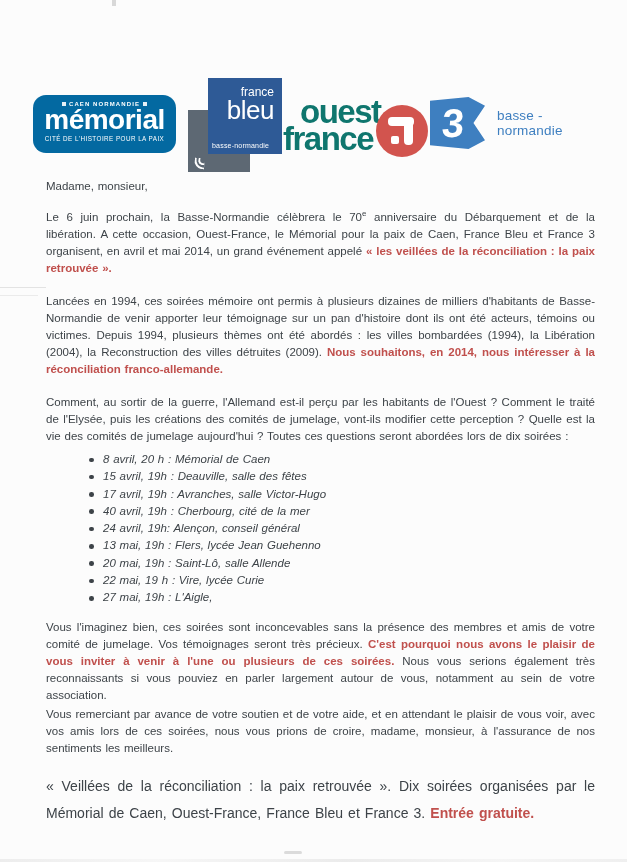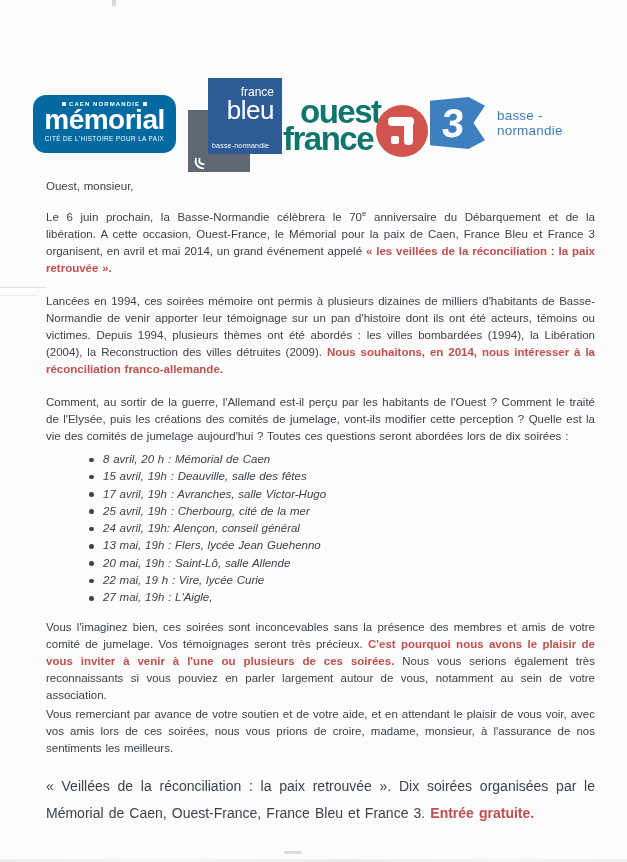--- a/index.html
+++ b/index.html
@@ -123,33 +123,33 @@
     <div class="f3-mark">
       <span class="f3-digit">3</span>
     </div>
     <div class="f3-text">
       <div>basse -</div>
       <div>normandie</div>
     </div>
   </div>
 
   <div class="letter">
-    <p class="salutation">Ouest, monsieur,</p>
+    <p class="salutation">Madame, monsieur,</p>
 
     <p><span>Le 6 juin prochain, la Basse-Normandie célèbrera le 70</span><sup>e</sup><span> anniversaire du Débarquement et de la libération. A cette occasion, Ouest-France, le Mémorial pour la paix de Caen, France Bleu et France 3 organisent, en avril et mai 2014, un grand événement appelé </span><span class="red-bold">« les veillées de la réconciliation : la paix retrouvée ».</span></p>
 
     <p><span>Lancées en 1994, ces soirées mémoire ont permis à plusieurs dizaines de milliers d'habitants de Basse-Normandie de venir apporter leur témoignage sur un pan d'histoire dont ils ont été acteurs, témoins ou victimes. Depuis 1994, plusieurs thèmes ont été abordés : les villes bombardées (1994), la Libération (2004), la Reconstruction des villes détruites (2009). </span><span class="red-bold">Nous souhaitons, en 2014, nous intéresser à la réconciliation franco-allemande.</span></p>
 
     <p class="para-questions"><span>Comment, au sortir de la guerre, l'Allemand est-il perçu par les habitants de l'Ouest ? Comment le traité de l'Elysée, puis les créations des comités de jumelage, vont-ils modifier cette perception ? Quelle est la vie des comités de jumelage aujourd'hui ? Toutes ces questions seront abordées lors de dix soirées :</span></p>
 
     <ul class="soirees">
         <li>8 avril, 20 h : Mémorial de Caen</li>
         <li>15 avril, 19h : Deauville, salle des fêtes</li>
         <li>17 avril, 19h : Avranches, salle Victor-Hugo</li>
-        <li>25 avril, 19h : Cherbourg, cité de la mer</li>
+        <li>40 avril, 19h : Cherbourg, cité de la mer</li>
         <li>24 avril, 19h: Alençon, conseil général</li>
         <li>13 mai, 19h : Flers, lycée Jean Guehenno</li>
         <li>20 mai, 19h : Saint-Lô, salle Allende</li>
         <li>22 mai, 19 h : Vire, lycée Curie</li>
         <li>27 mai, 19h : L'Aigle,</li>
       </ul>
 
     <p class="para-invite"><span>Vous l'imaginez bien, ces soirées sont inconcevables sans la présence des membres et amis de votre comité de jumelage. Vos témoignages seront très précieux. </span><span class="red-bold">C'est pourquoi nous avons le plaisir de vous inviter à venir à l'une ou plusieurs de ces soirées.</span><span> Nous vous serions également très reconnaissants si vous pouviez en parler largement autour de vous, notamment au sein de votre association.</span></p>
 
     <p><span>Vous remerciant par avance de votre soutien et de votre aide, et en attendant le plaisir de vous voir, avec vos amis lors de ces soirées, nous vous prions de croire, madame, monsieur, à l'assurance de nos sentiments les meilleurs.</span></p>

